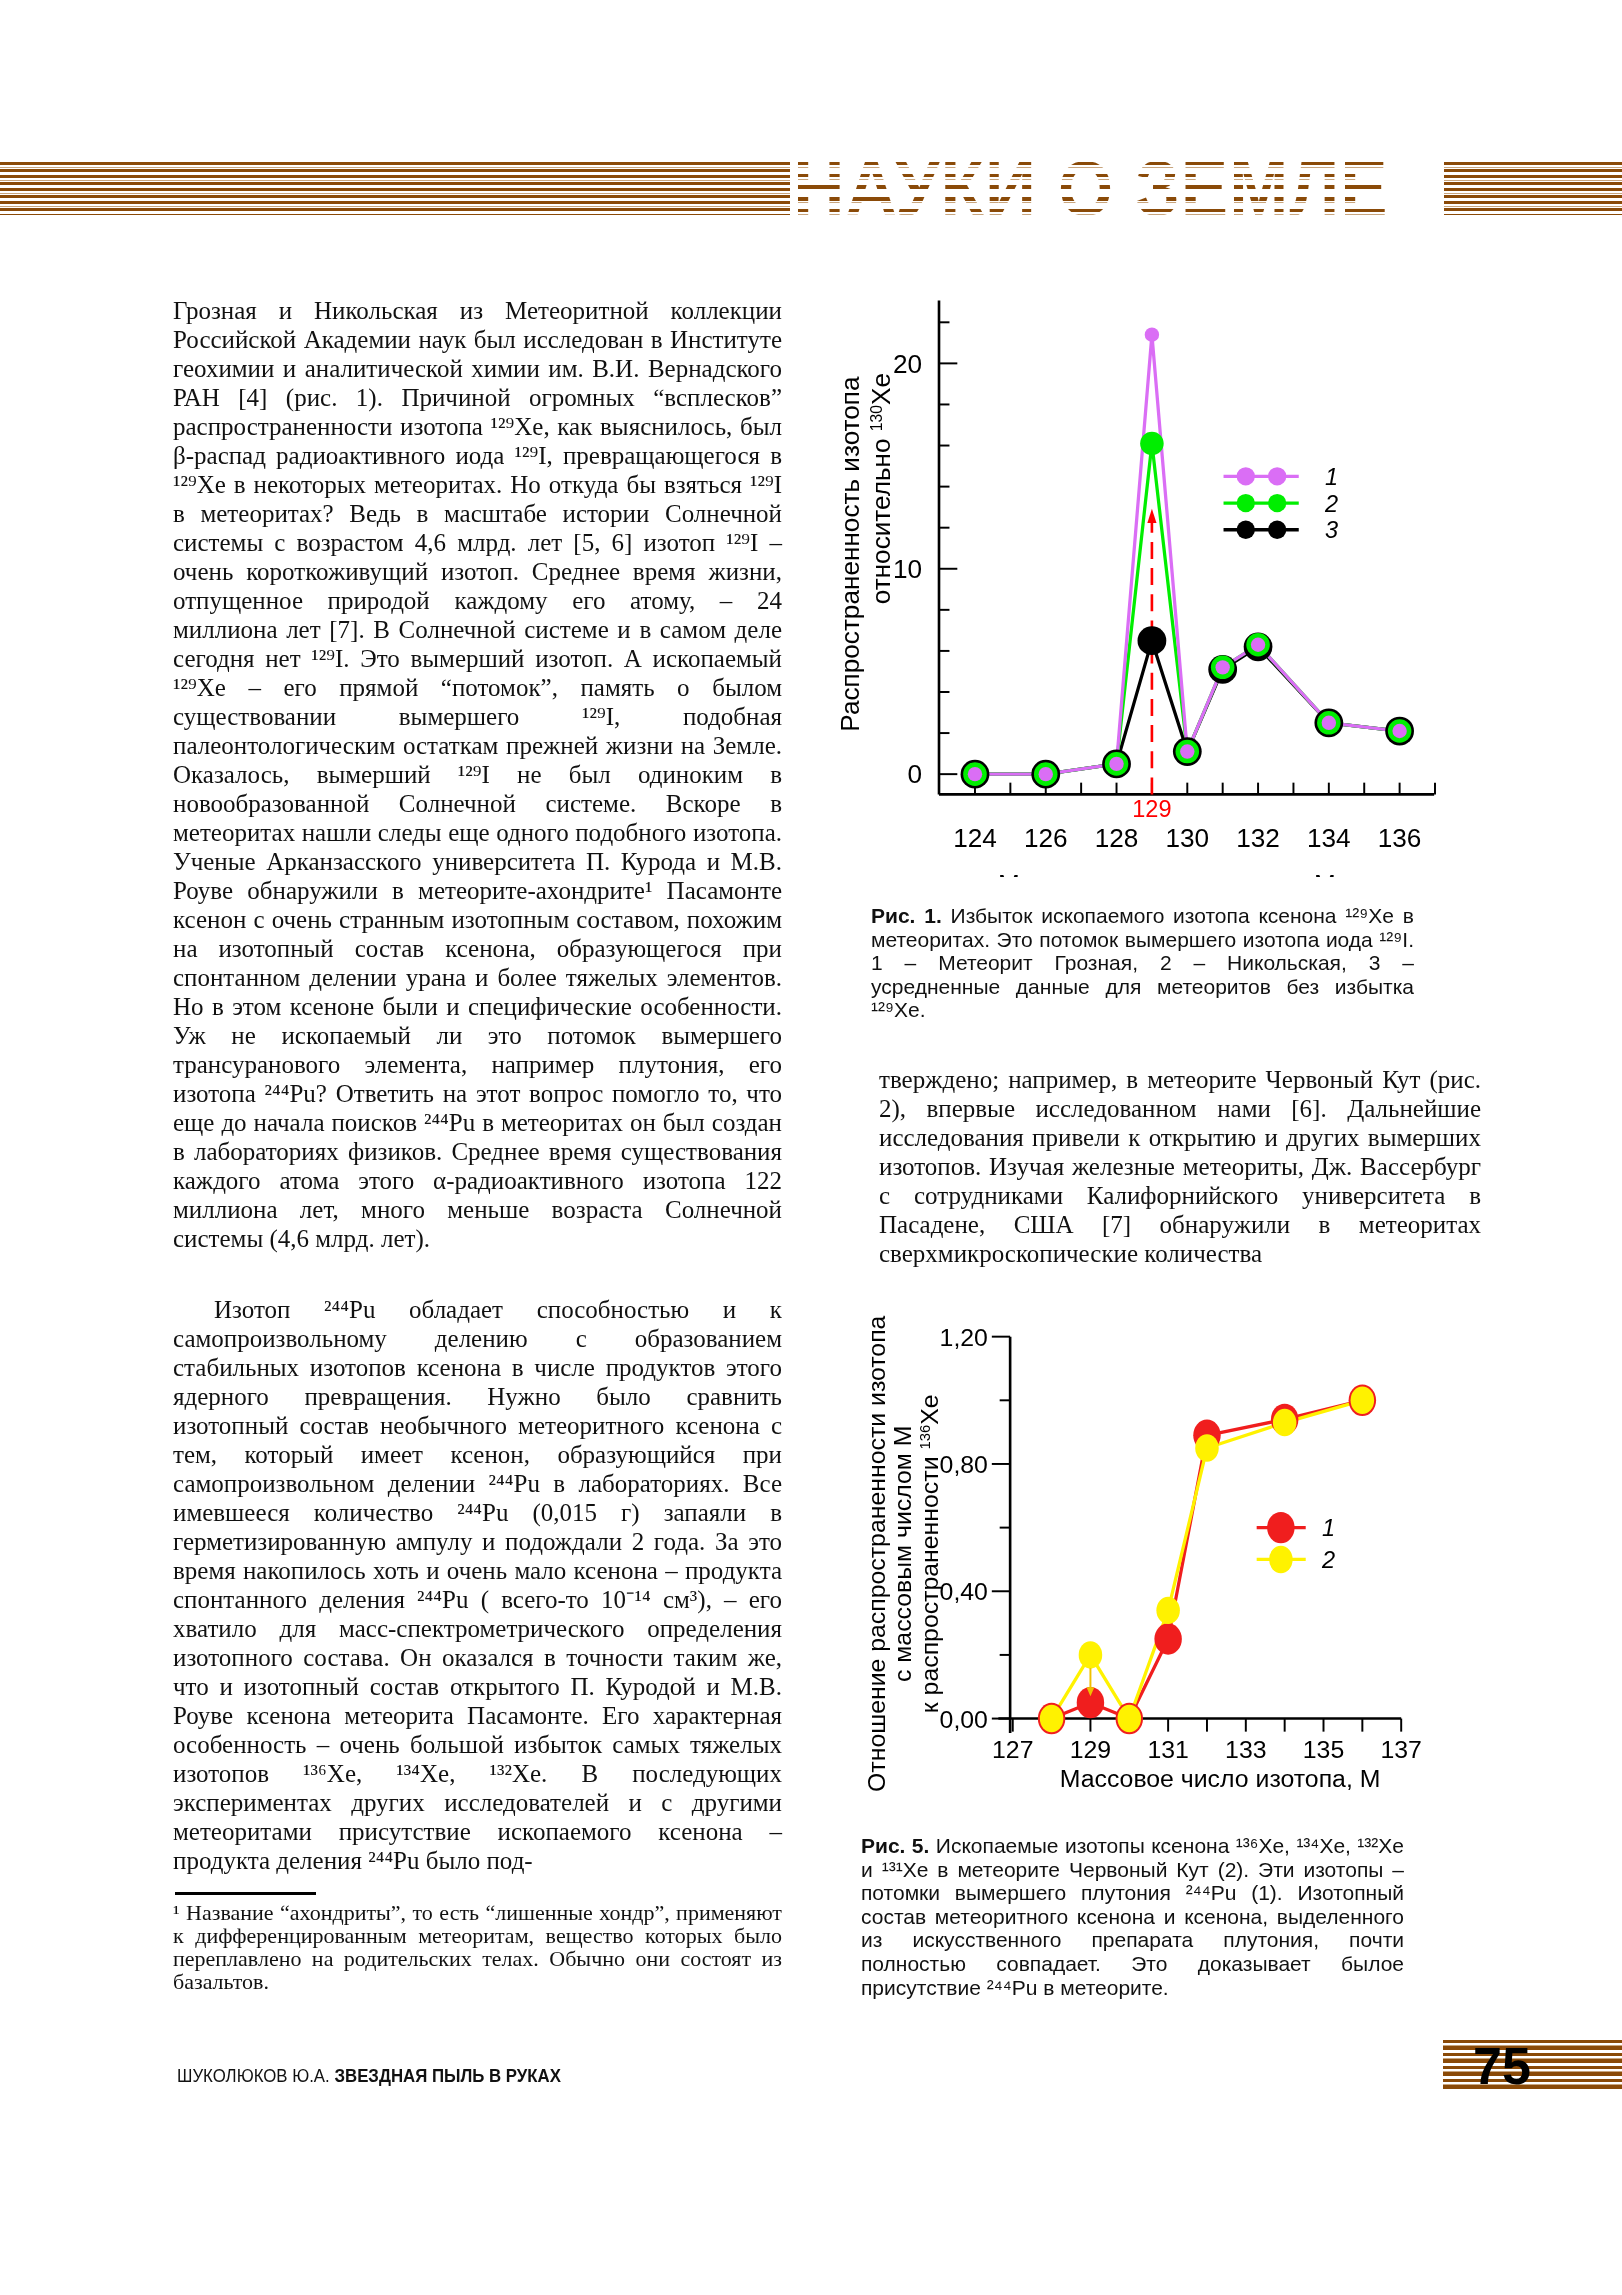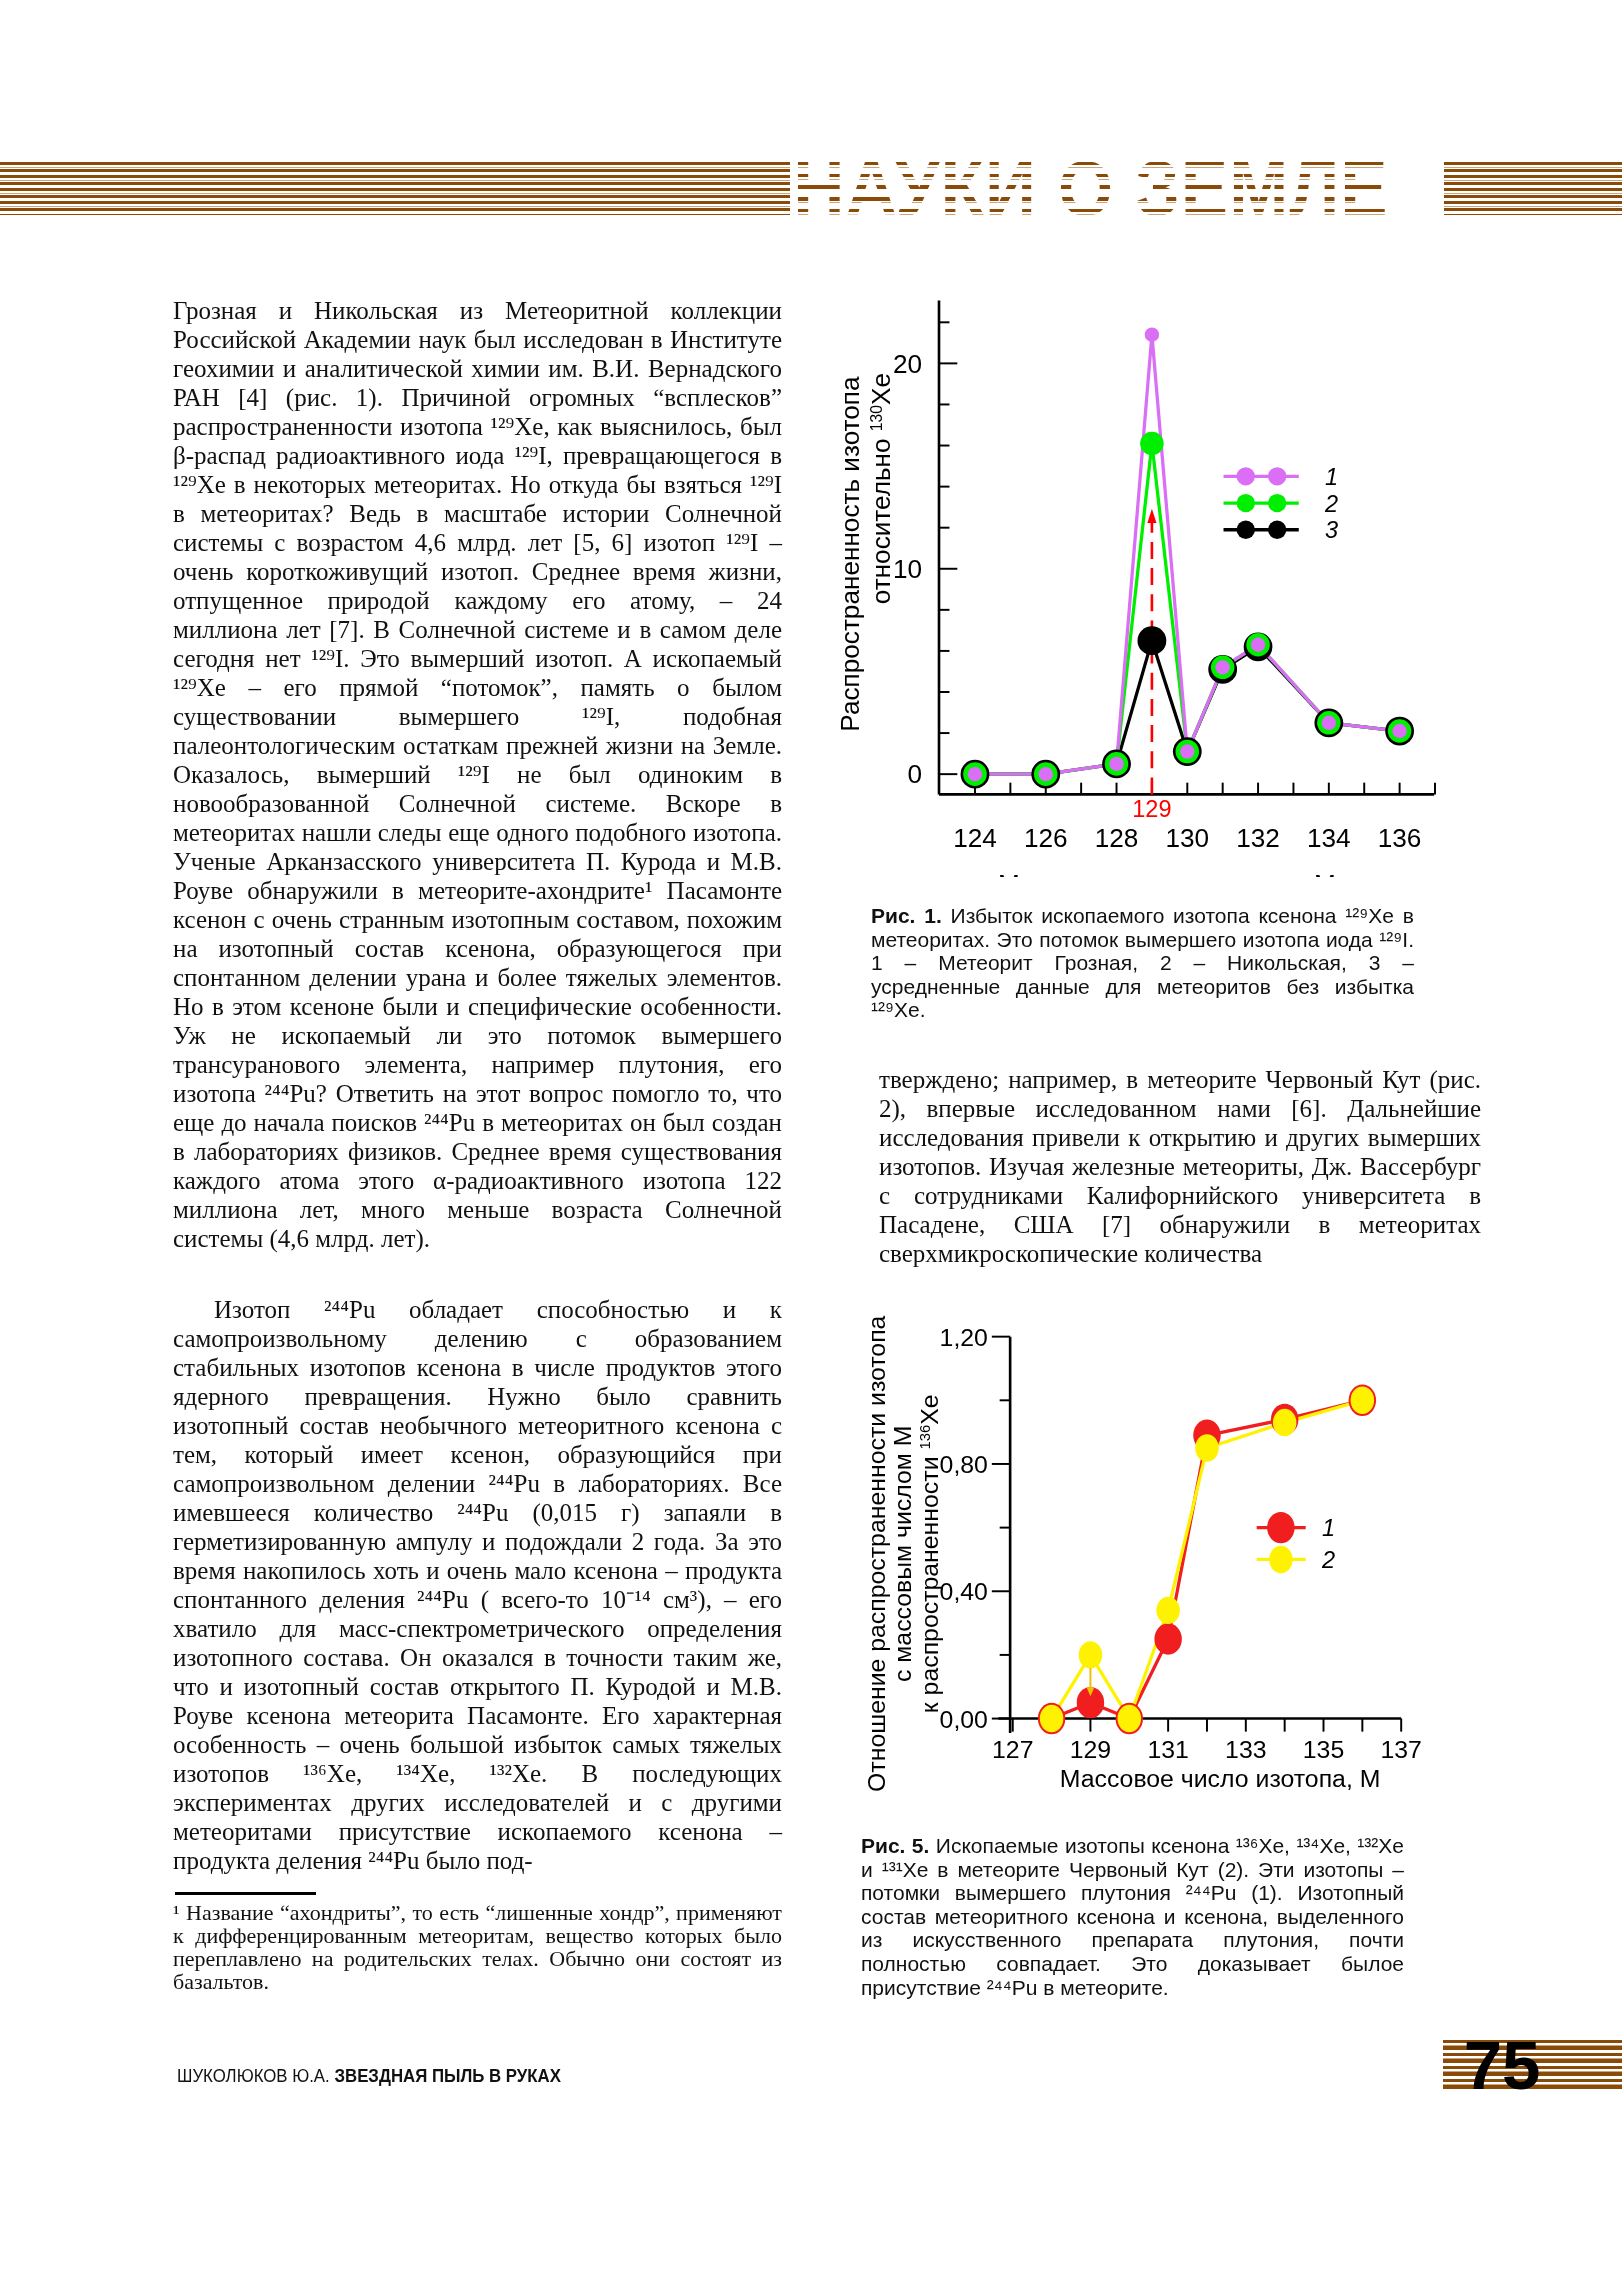--- a/index.html
+++ b/index.html
@@ -27,21 +27,21 @@
   #footnote { position:absolute; left:173px; top:1901px; width:609px; font-size:22px; line-height:23px; text-align:justify; }
   .caption { position:absolute; font-family:"Liberation Sans", sans-serif; font-size:21px; line-height:23.6px; text-align:justify; }
   .caption b { font-weight:bold; }
   #fig1-caption { left:861px; top:904px; width:543px;margin-left:10px; }
   #fig2-caption { left:861px; top:1834px; width:543px; }
   .chart { position:absolute; }
   .chart text { font-family:"Liberation Sans", sans-serif; }
   #running-head { position:absolute; left:177px; top:2065px; font-family:"Liberation Sans", sans-serif; font-size:18.3px; white-space:nowrap; transform:scaleX(0.92); transform-origin:left center; }
   #running-head b { font-weight:bold; }
   #page-num-band { position:absolute; left:1443px; top:2040px; width:179px; height:52px; }
-  #page-number { position:absolute; left:1443px; top:2040px; width:118px; height:52px; font-family:"Liberation Sans", sans-serif; font-weight:bold; font-size:69px; line-height:52px; text-align:center; color:#000; }
+  #page-number { position:absolute; left:1443px; top:2040px; width:118px; height:52px; font-family:"Liberation Sans", sans-serif; font-weight:bold; font-size:52px; line-height:52px; text-align:center; color:#000; }
 </style>
 </head>
 <body>
 
 <div id="header-band">
   <div class="bar stripes" style="left:0;width:790px;"></div>
   <div class="bar stripes" style="left:1444px;width:178px;"></div>
 </div>
 <div id="header-title">НАУКИ О ЗЕМЛЕ</div>
 

